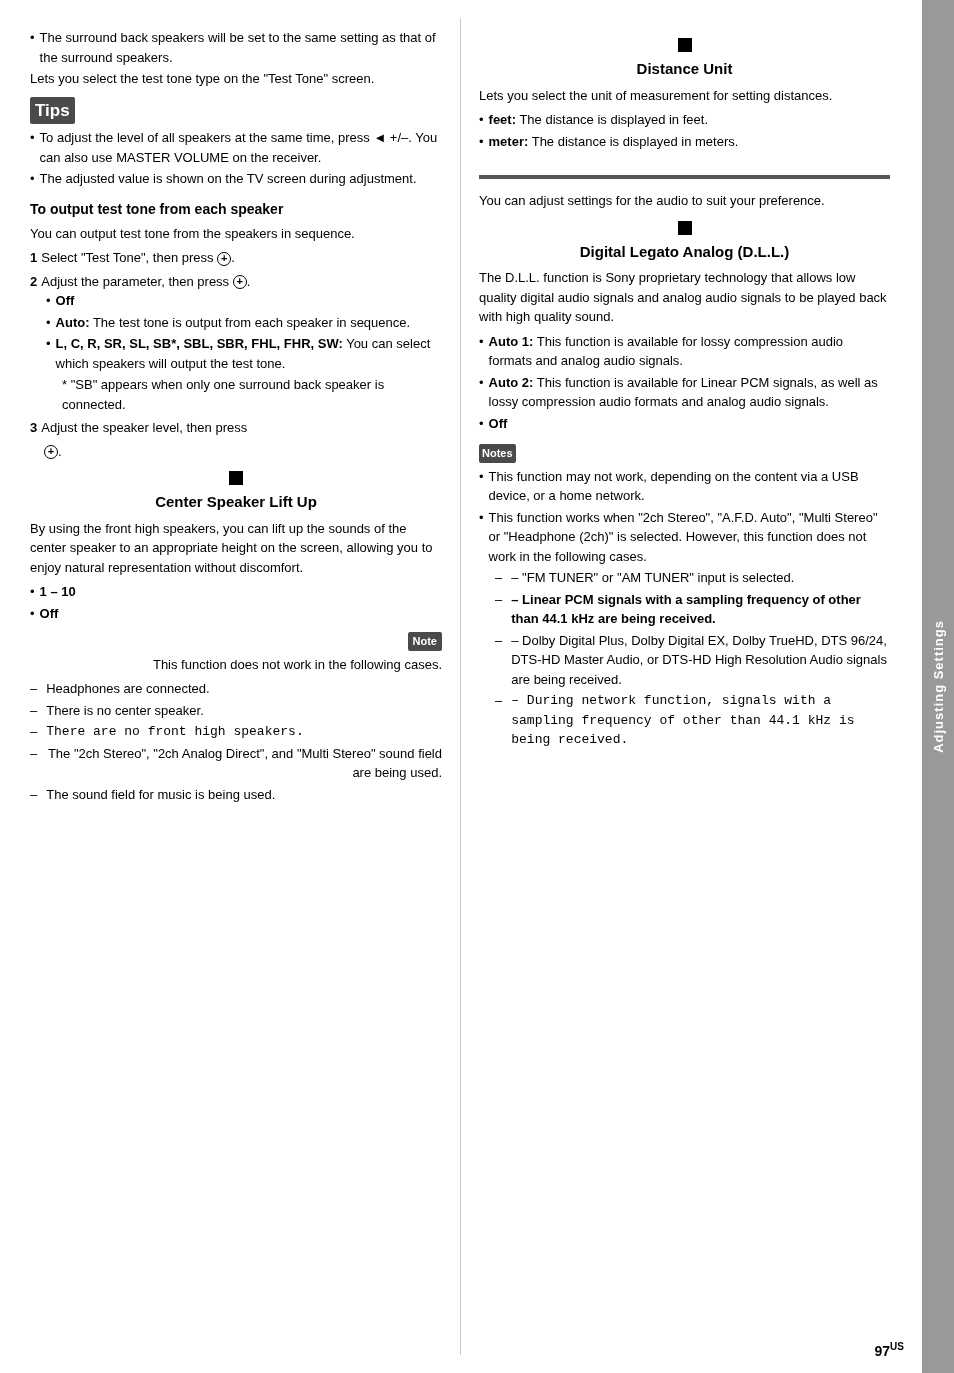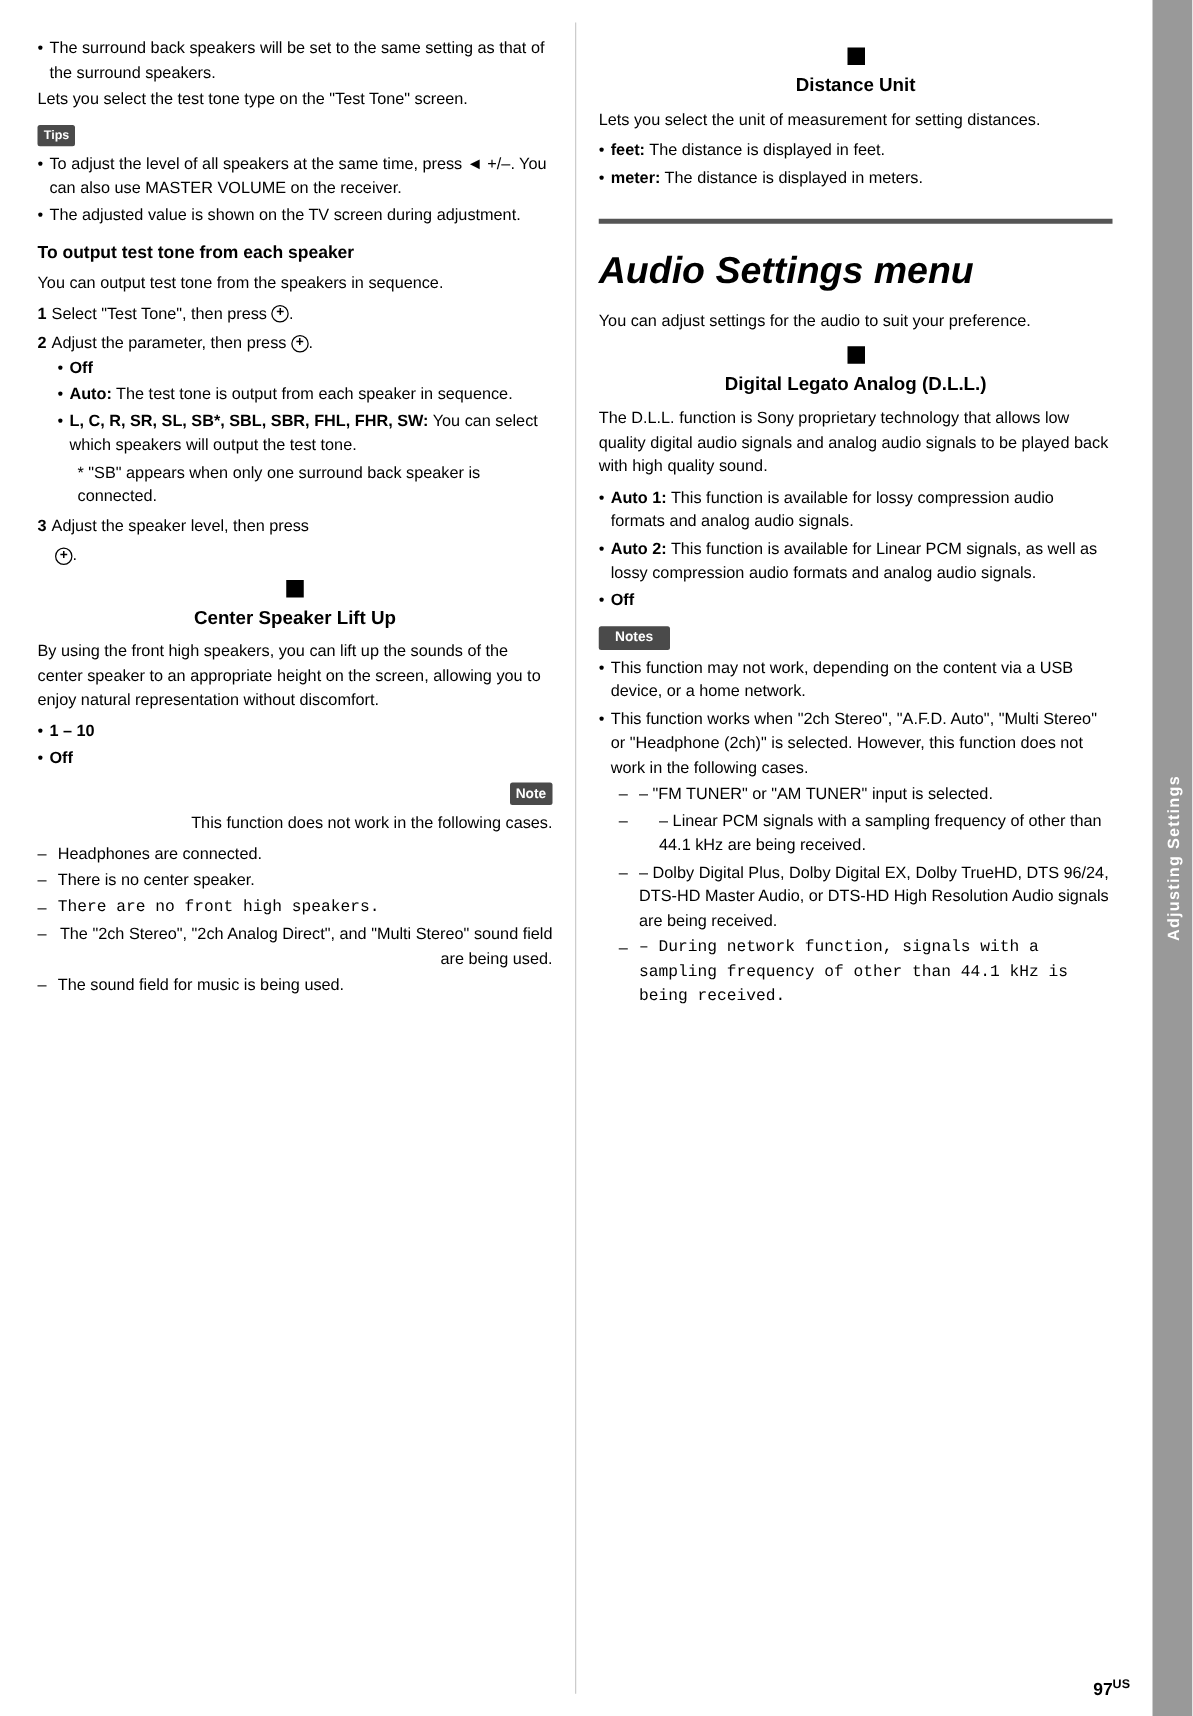--- a/index.html
+++ b/index.html
@@ -83,33 +83,33 @@
     }
     .subheading {
       font-size: 14px;
       font-weight: bold;
       margin: 10px 0 4px 0;
     }
     p { margin-bottom: 5px; }
     .tips-box {
       background: #4a4a4a;
       color: #fff;
-      font-size: 10px;
+      font-size: 17px;
       font-weight: bold;
       padding: 1px 5px;
       display: inline-block;
       margin-bottom: 4px;
       border-radius: 2px;
     }
     .notes-box {
       background: #4a4a4a;
       color: #fff;
       font-size: 11px;
       font-weight: bold;
-      padding: 1px 13px;
+      padding: 1px 3px;
       display: inline-block;
       margin-bottom: 4px;
       border-radius: 2px;
     }
     .note-box {
       background: #4a4a4a;
       color: #fff;
       font-size: 11px;
       font-weight: bold;
       padding: 1px 5px;
@@ -287,21 +287,20 @@
         <span class="bullet-dot">•</span>
         <span><strong>feet:</strong> The distance is displayed in feet.</span>
       </div>
       <div class="bullet-item">
         <span class="bullet-dot">•</span>
         <span><strong>meter:</strong> The distance is displayed in meters.</span>
       </div>
 
       <hr class="divider-line" style="margin-top: 24px;">
 
-      <div class="big-heading">Audio Settings menu</div>
       <p style="margin-bottom:10px;">You can adjust settings for the audio to suit your preference.</p>
 
       <div class="section-heading">
         <span class="square-icon"></span>
         <span>Digital Legato Analog (D.L.L.)</span>
       </div>
       <p>The D.L.L. function is Sony proprietary technology that allows low quality digital audio signals and analog audio signals to be played back with high quality sound.</p>
 
       <div class="bullet-item">
         <span class="bullet-dot">•</span>
@@ -325,21 +324,21 @@
         <div class="bullet-item">
           <span class="bullet-dot">•</span>
           <span>This function works when "2ch Stereo", "A.F.D. Auto", "Multi Stereo" or "Headphone (2ch)" is selected. However, this function does not work in the following cases.</span>
         </div>
         <div class="bullet-item indent">
           <span class="bullet-dot">–</span>
           <span style="margin-left:4px;">– "FM TUNER" or "AM TUNER" input is selected.</span>
         </div>
         <div class="bullet-item indent">
           <span class="bullet-dot">–</span>
-          <span style="margin-left:20px;">– Linear PCM signals with a sampling frequency of other than 44.1 kHz are being received.</span>
+          <span style="margin-left:4px;font-weight:bold;">– Linear PCM signals with a sampling frequency of other than 44.1 kHz are being received.</span>
         </div>
         <div class="bullet-item indent">
           <span class="bullet-dot">–</span>
           <span style="margin-left:4px;">– Dolby Digital Plus, Dolby Digital EX, Dolby TrueHD, DTS 96/24, DTS-HD Master Audio, or DTS-HD High Resolution Audio signals are being received.</span>
         </div>
         <div class="bullet-item indent">
           <span class="bullet-dot">–</span>
           <span style="margin-left:4px;font-family:Liberation Mono, monospace;">– During network function, signals with a sampling frequency of other than 44.1 kHz is being received.</span>
         </div>
       </div>

